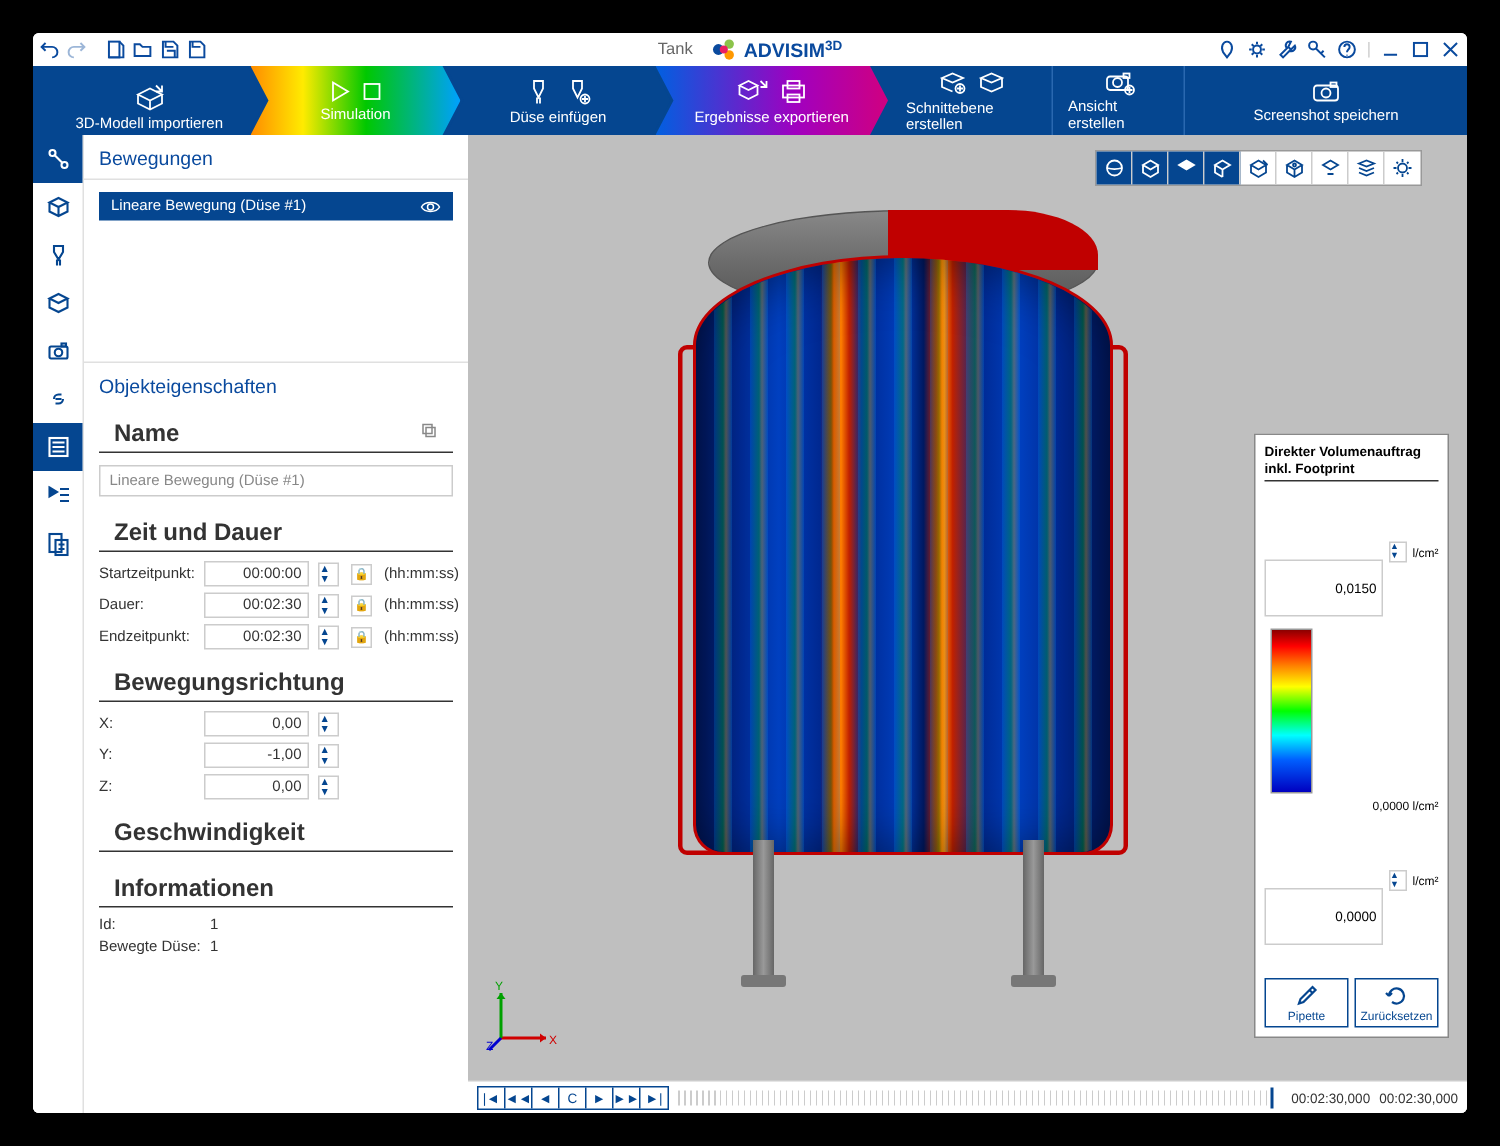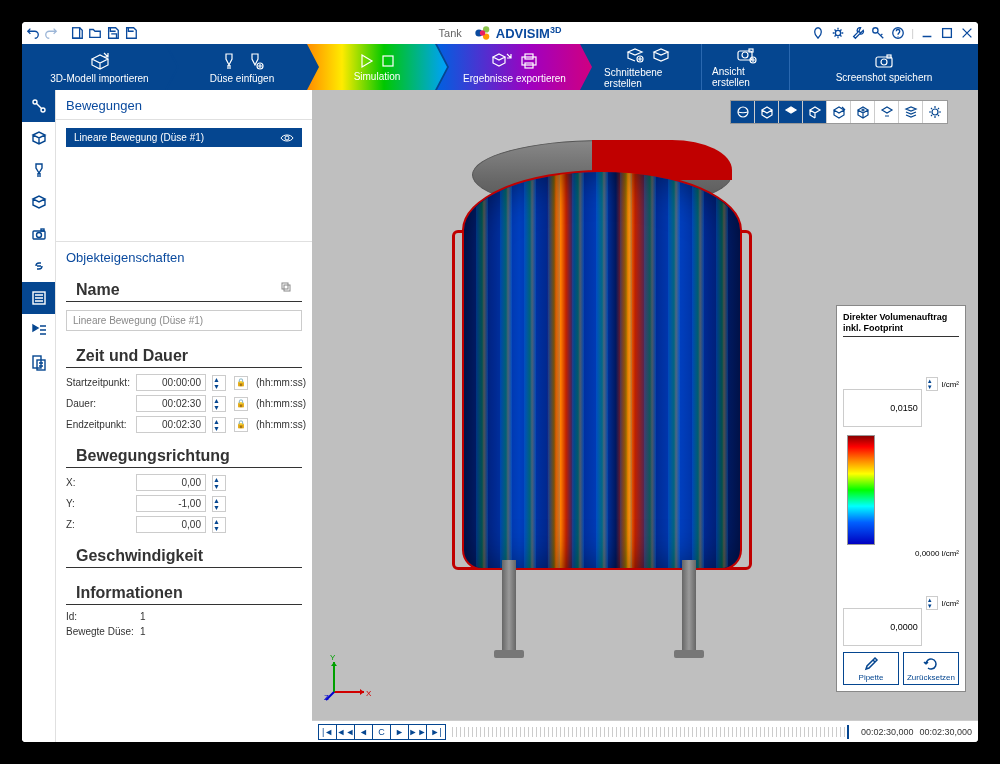--- a/index.html
+++ b/index.html
@@ -16,21 +16,21 @@
   .brand-text { font-weight: 600; color: #0a4a9e; font-size: 13px; }
   .brand-3d { font-size: 9px; vertical-align: super; color: #0a4a9e; }
   .tb-icon { width: 14px; height: 14px; cursor: pointer; stroke: #0a4a9e; fill: none; stroke-width: 1.5; }
   .window-btn { width: 14px; height: 14px; cursor: pointer; stroke: #0a4a9e; }
 
   
   .ribbon { display: flex; height: 46px; background: #054690; position: relative; }
   .ribbon-tab { position: relative; display: flex; flex-direction: column; align-items: center; justify-content: center; color: #fff; font-size: 10px; padding: 2px 8px; }
   .ribbon-tab .icons { display: flex; gap: 6px; margin-bottom: 2px; }
   .ribbon-tab svg { stroke: #fff; fill: none; stroke-width: 1.2; }
-  .tab-import { flex: 0 0 155px; background: #054690; clip-path: polygon(0 0, calc(100% - 12px) 0, 100% 50%, calc(100% - 12px) 100%, 0 100%); }
+  .tab-import { flex: 0 0 155px; background: #054690; clip-path: polygon(0 0, calc(100% - 12px) 0, 100% 50%, calc(100% - 12px) 100%, 0 100%); justify-content: flex-end; }
   .tab-nozzle { flex: 0 0 150px; background: #054690; clip-path: polygon(0 0, calc(100% - 12px) 0, 100% 50%, calc(100% - 12px) 100%, 0 100%, 12px 50%); margin-left: -10px; }
   .tab-sim { flex: 0 0 140px; background: linear-gradient(90deg, #ff8c00 0%, #ffeb00 25%, #00c800 55%, #00a0ff 100%); clip-path: polygon(0 0, calc(100% - 12px) 0, 100% 50%, calc(100% - 12px) 100%, 0 100%, 12px 50%); margin-left: -10px; }
   .tab-export { flex: 0 0 155px; background: linear-gradient(90deg, #0060e0 0%, #a000c0 60%, #d00080 100%); clip-path: polygon(0 0, calc(100% - 12px) 0, 100% 50%, calc(100% - 12px) 100%, 0 100%, 12px 50%); margin-left: -10px; }
   .tab-plain { flex: 0 0 auto; background: #054690; padding: 2px 10px; border-right: 1px solid #2a68b0; }
   .tab-plain:last-child { border-right: none; }
   .ribbon-spacer { background: #054690; flex: 0 0 2px; }
 
   
   .main { flex: 1; display: flex; background: #fff; overflow: hidden; justify-content: flex-end; }
 
@@ -80,21 +80,21 @@
   
   .axis-triad { position: absolute; left: 12px; bottom: 40px; width: 50px; height: 50px; }
 
   
   .legend-box { position: absolute; right: 12px; bottom: 50px; width: 130px; background: #fff; border: 1px solid #888; padding: 6px; font-size: 9px; }
   .legend-title { font-weight: 600; border-bottom: 1px solid #333; padding-bottom: 2px; margin-bottom: 4px; font-size: 9px; line-height: 1.2; }
   .legend-row { display: flex; align-items: center; gap: 4px; margin-bottom: 4px; }
   .legend-num { border: 1px solid #ccc; padding: 13px 3px; text-align: right; font-size: 9px; flex: 1; margin-top: 48px; }
   .mini-spinner { border: 1px solid #ccc; width: 12px; height: 14px; font-size: 6px; display: flex; flex-direction: column; line-height: 6px; color: #054690; }
   .legend-gradient { width: 28px; height: 110px; background: linear-gradient(180deg, #8b0000 0%, #ff0000 10%, #ff8000 22%, #ffff00 35%, #00ff00 50%, #00ffff 65%, #0060ff 80%, #0000c0 100%); border: 1px solid #999; margin: 4px 4px 2px; }
-  .legend-buttons { display: flex; gap: 4px; margin-top: 6px; }
+  .legend-buttons { display: flex; gap: 4px; margin-top: 22px; }
   .legend-btn { flex: 1; border: 1px solid #054690; display: flex; flex-direction: column; align-items: center; padding: 2px; font-size: 8px; color: #054690; cursor: pointer; }
   .legend-btn svg { stroke: #054690; fill: none; stroke-width: 1.5; }
 
   
   .playbar { position: absolute; left: 0; right: 0; bottom: 0; height: 22px; background: #fff; border-top: 1px solid #ccc; display: flex; align-items: center; font-size: 9px; color: #333; }
   .playbar-btns { display: flex; border: 1px solid #054690; margin-left: 6px; }
   .pb-btn { width: 18px; height: 14px; border-right: 1px solid #054690; display: flex; align-items: center; justify-content: center; cursor: pointer; color: #054690; font-size: 9px; }
   .pb-btn:last-child { border-right: none; }
   .playbar-track { flex: 1; height: 10px; margin: 0 6px; background: repeating-linear-gradient(90deg, #ccc 0, #ccc 1px, transparent 1px, transparent 4px); position: relative; }
   .playbar-marker { position: absolute; right: 0; top: -2px; width: 2px; height: 14px; background: #054690; }
@@ -177,43 +177,43 @@
   <div class="ribbon">
     <div class="ribbon-tab tab-import">
       <div class="icons">
             <svg width="24" height="20" viewBox="0 0 24 20">
               <path d="M4 8 L12 4 L20 8 L12 12 Z M4 8 V14 L12 18 L20 14 V8 M12 12 V18"></path>
               <path d="M16 2 L20 6 M20 2 L20 6 L16 6"></path>
             </svg>
           </div>
       <span>3D-Modell importieren</span>
     </div>
+    <div class="ribbon-tab tab-sim">
+      <div class="icons">
+        <svg width="16" height="16" viewBox="0 0 16 16" fill="#fff">
+              <path d="M4 2 L14 8 L4 14 Z"></path>
+            </svg>
+        <svg width="16" height="16" viewBox="0 0 16 16" fill="#fff">
+              <rect x="3" y="3" width="10" height="10"></rect>
+            </svg>
+      </div>
+      <span>Simulation</span>
+    </div>
     <div class="ribbon-tab tab-nozzle">
       <div class="icons">
         <svg width="20" height="20" viewBox="0 0 20 20">
               <path d="M7 3 H13 V8 L10 14 L7 8 Z M9 14 V18 M11 14 V18"></path>
             </svg>
         <svg width="20" height="20" viewBox="0 0 20 20">
               <path d="M7 3 H13 V8 L10 14 L7 8 Z"></path>
               <circle cx="15" cy="15" r="3"></circle>
               <path d="M15 13 V17 M13 15 H17"></path>
             </svg>
       </div>
       <span>Düse einfügen</span>
-    </div>
-    <div class="ribbon-tab tab-sim">
-      <div class="icons">
-        <svg width="16" height="16" viewBox="0 0 16 16" fill="#fff">
-              <path d="M4 2 L14 8 L4 14 Z"></path>
-            </svg>
-        <svg width="16" height="16" viewBox="0 0 16 16" fill="#fff">
-              <rect x="3" y="3" width="10" height="10"></rect>
-            </svg>
-      </div>
-      <span>Simulation</span>
     </div>
     <div class="ribbon-tab tab-export">
       <div class="icons">
         <svg width="22" height="20" viewBox="0 0 22 20">
               <path d="M2 6 L8 3 L14 6 L8 9 Z M2 6 V12 L8 15 L14 12 V6"></path>
               <path d="M16 3 L20 7 M20 3 V7 H16"></path>
             </svg>
         <svg width="20" height="20" viewBox="0 0 20 20">
               <rect x="3" y="6" width="14" height="8"></rect>
               <rect x="6" y="3" width="8" height="5"></rect>

